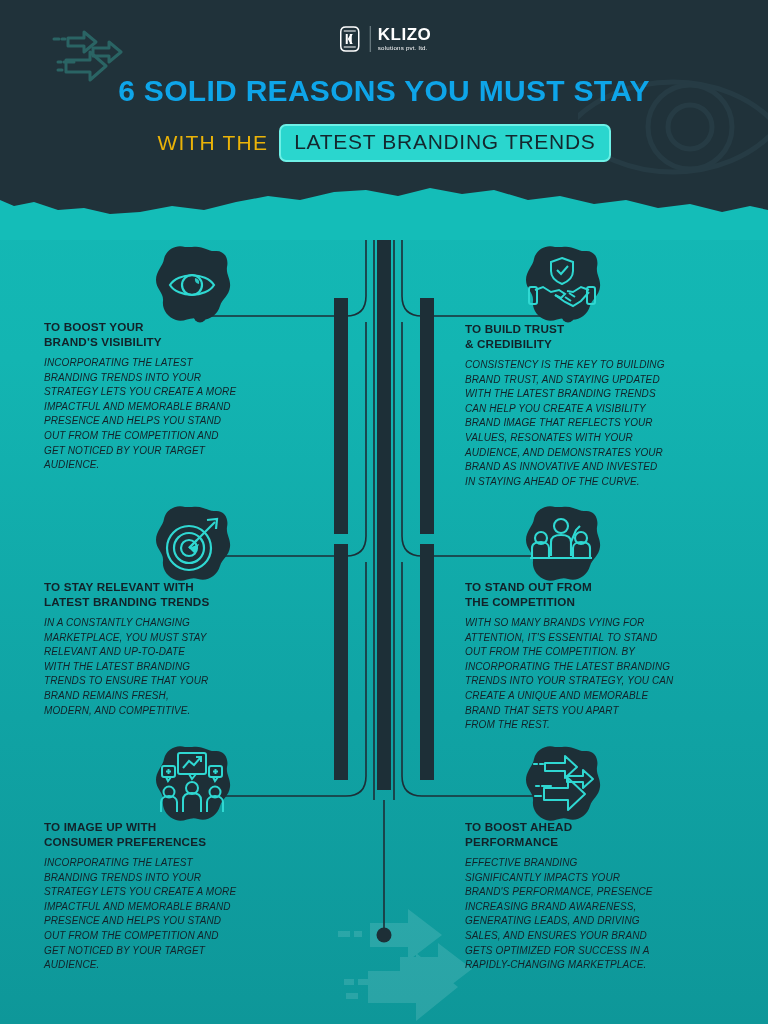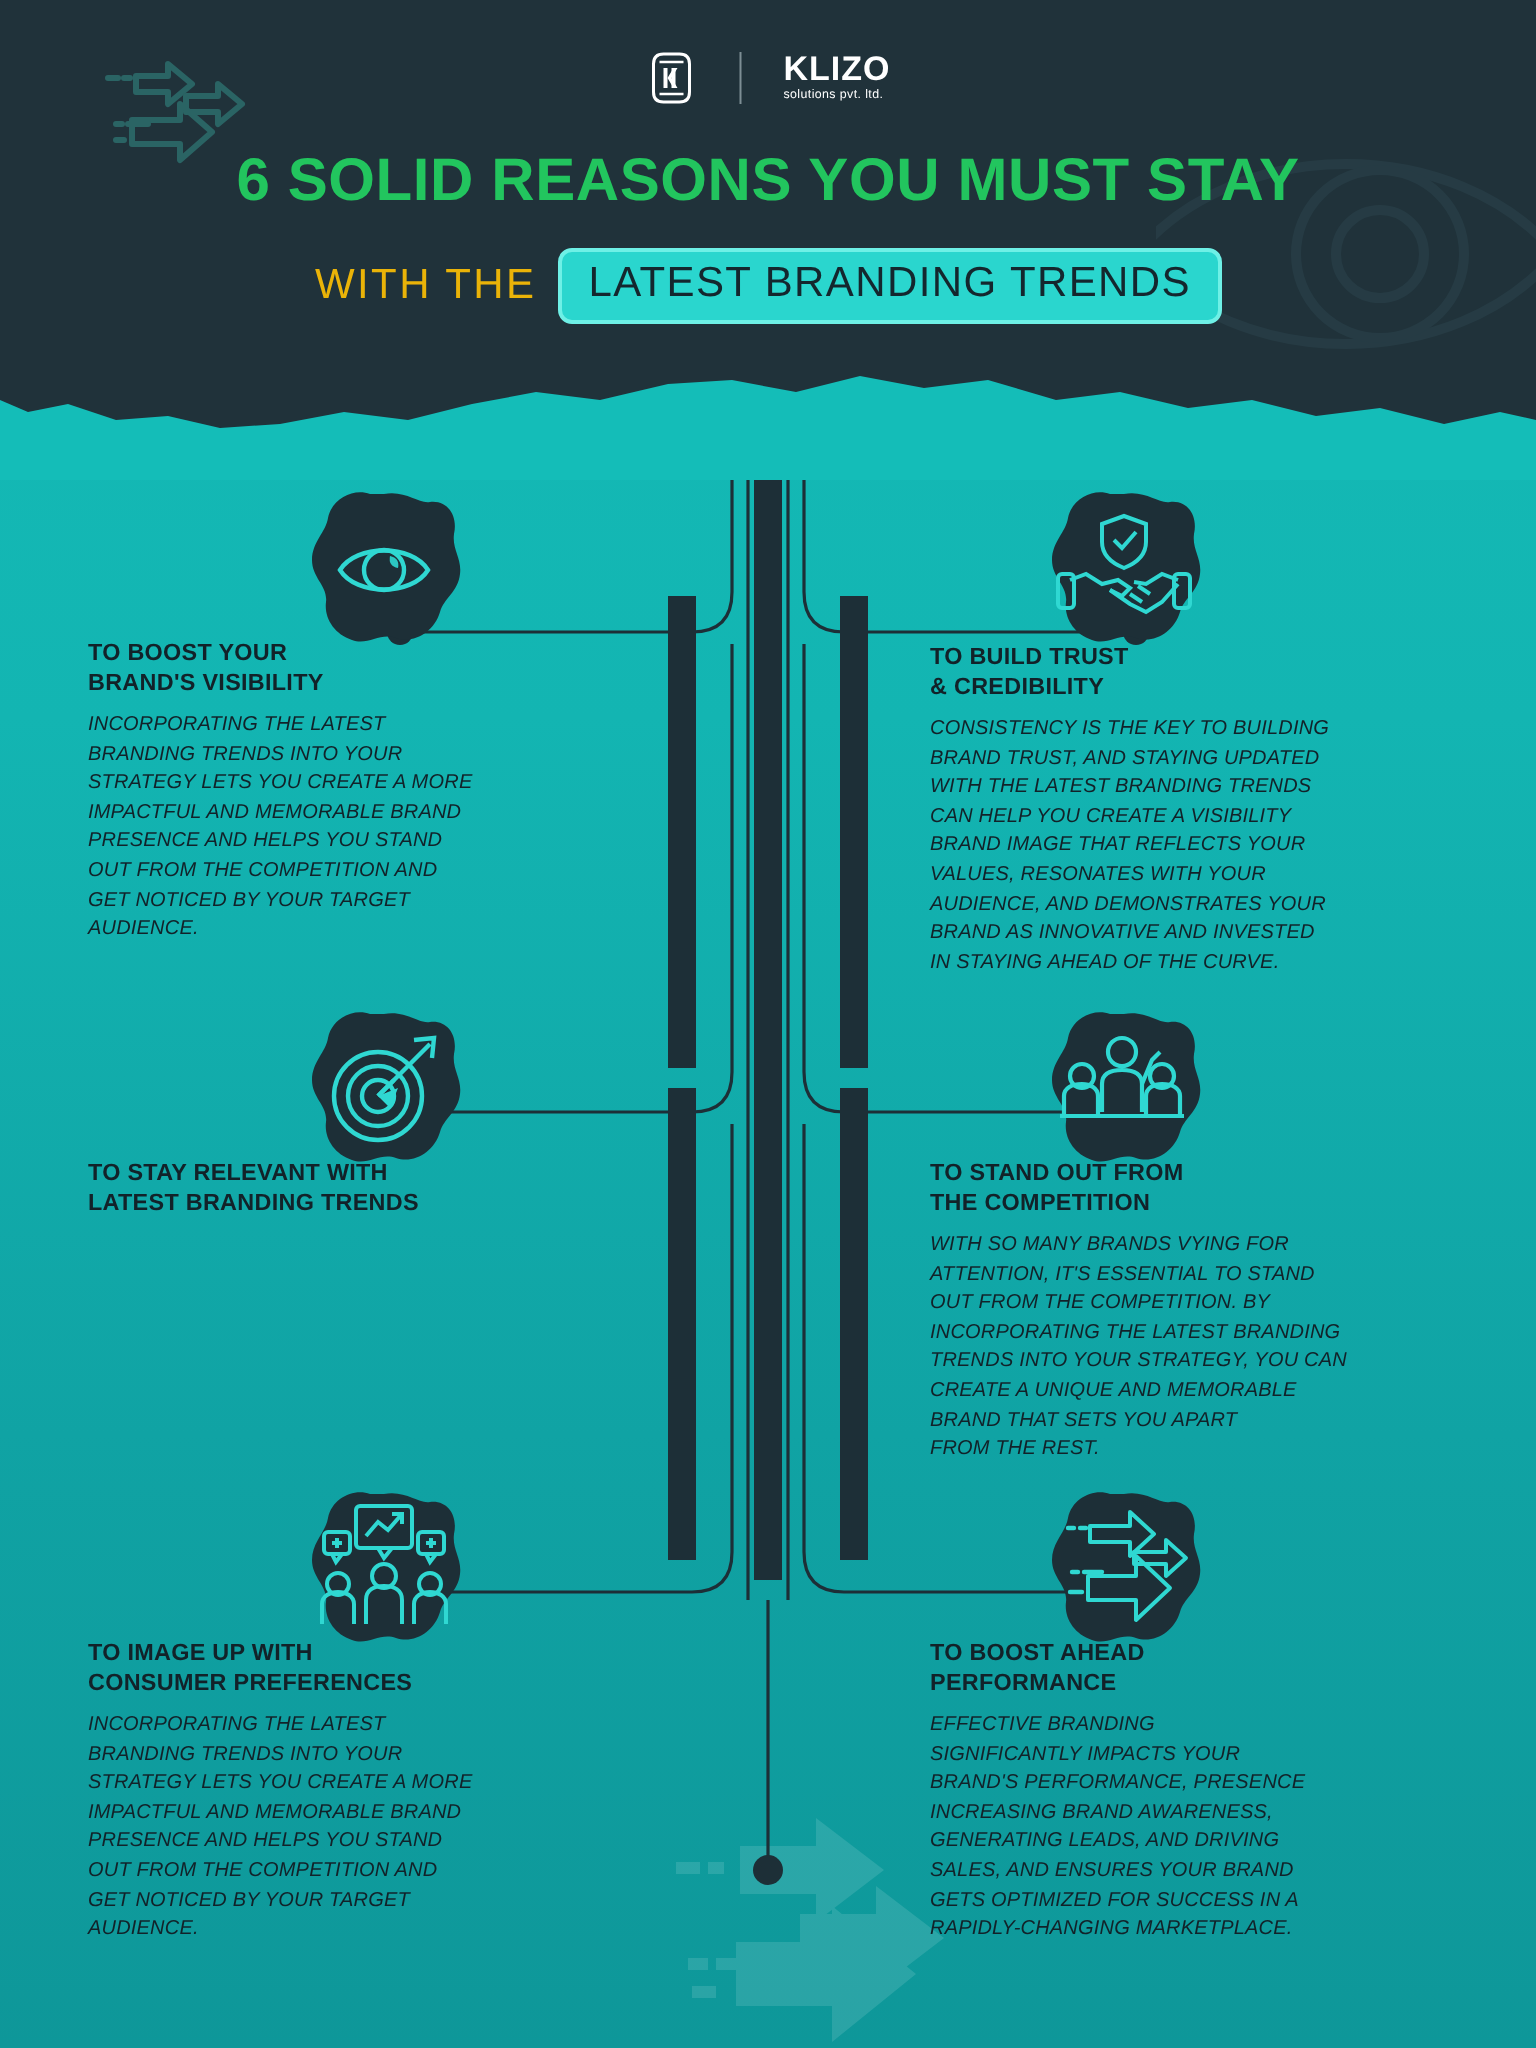--- a/index.html
+++ b/index.html
@@ -26,37 +26,37 @@
   .header-bg-eye {
     position:absolute; right:-40px; top:52px; width:230px; height:150px;
     opacity:.30; pointer-events:none;
   }
   .header-arrows {
     position:absolute; left:48px; top:22px; width:90px; height:68px;
     opacity:.85;
   }
   .logo {
     position:absolute; left:50%; top:22px; transform:translateX(-50%);
-    display:flex; align-items:center; gap:21px; height:34px;
+    display:flex; align-items:center; gap:7px; height:34px;
   }
   .logo-mark { width:26px; height:28px; }
   .logo-div { width:1px; height:26px; background:#7d8e94; }
   .logo-text { display:flex; flex-direction:column; justify-content:center; }
   .logo-name {
     font-size:17px; font-weight:bold; color:#ffffff;
     letter-spacing:.5px; line-height:17px;
   }
   .logo-sub {
     font-size:6.2px; color:#ffffff; letter-spacing:.2px;
     line-height:8px; margin-top:1px;
   }
 
   .title-main {
     position:absolute; left:0; top:74px; width:768px; text-align:center;
-    font-size:30px; font-weight:bold; color:#22c55e;
+    font-size:30px; font-weight:bold; color:#0ea5e9;
     letter-spacing:.3px; line-height:34px;
   }
   .title-sub-row {
     position:absolute; left:0; top:124px; width:768px;
     display:flex; align-items:center; justify-content:center; gap:11px;
   }
   .title-sub-a {
     font-size:21px; color:#2fe0da; letter-spacing:1.2px; font-weight:normal;
   }
   .title-sub-b {
@@ -339,20 +339,27 @@
 BRAND IMAGE THAT REFLECTS YOUR
 VALUES, RESONATES WITH YOUR
 AUDIENCE, AND DEMONSTRATES YOUR
 BRAND AS INNOVATIVE AND INVESTED
 IN STAYING AHEAD OF THE CURVE.</div>
   </div>
 
   <div class="card" style="left:44px; top:580px; width:255px;">
     <div class="card-title">TO STAY RELEVANT WITH
 LATEST BRANDING TRENDS</div>
+    <div class="card-body">IN A CONSTANTLY CHANGING
+MARKETPLACE, YOU MUST STAY
+RELEVANT AND UP-TO-DATE
+WITH THE LATEST BRANDING
+TRENDS TO ENSURE THAT YOUR
+BRAND REMAINS FRESH,
+MODERN, AND COMPETITIVE.</div>
   </div>
 
   <div class="card" style="left:465px; top:580px; width:275px;">
     <div class="card-title">TO STAND OUT FROM
 THE COMPETITION</div>
     <div class="card-body">WITH SO MANY BRANDS VYING FOR
 ATTENTION, IT'S ESSENTIAL TO STAND
 OUT FROM THE COMPETITION. BY
 INCORPORATING THE LATEST BRANDING
 TRENDS INTO YOUR STRATEGY, YOU CAN

